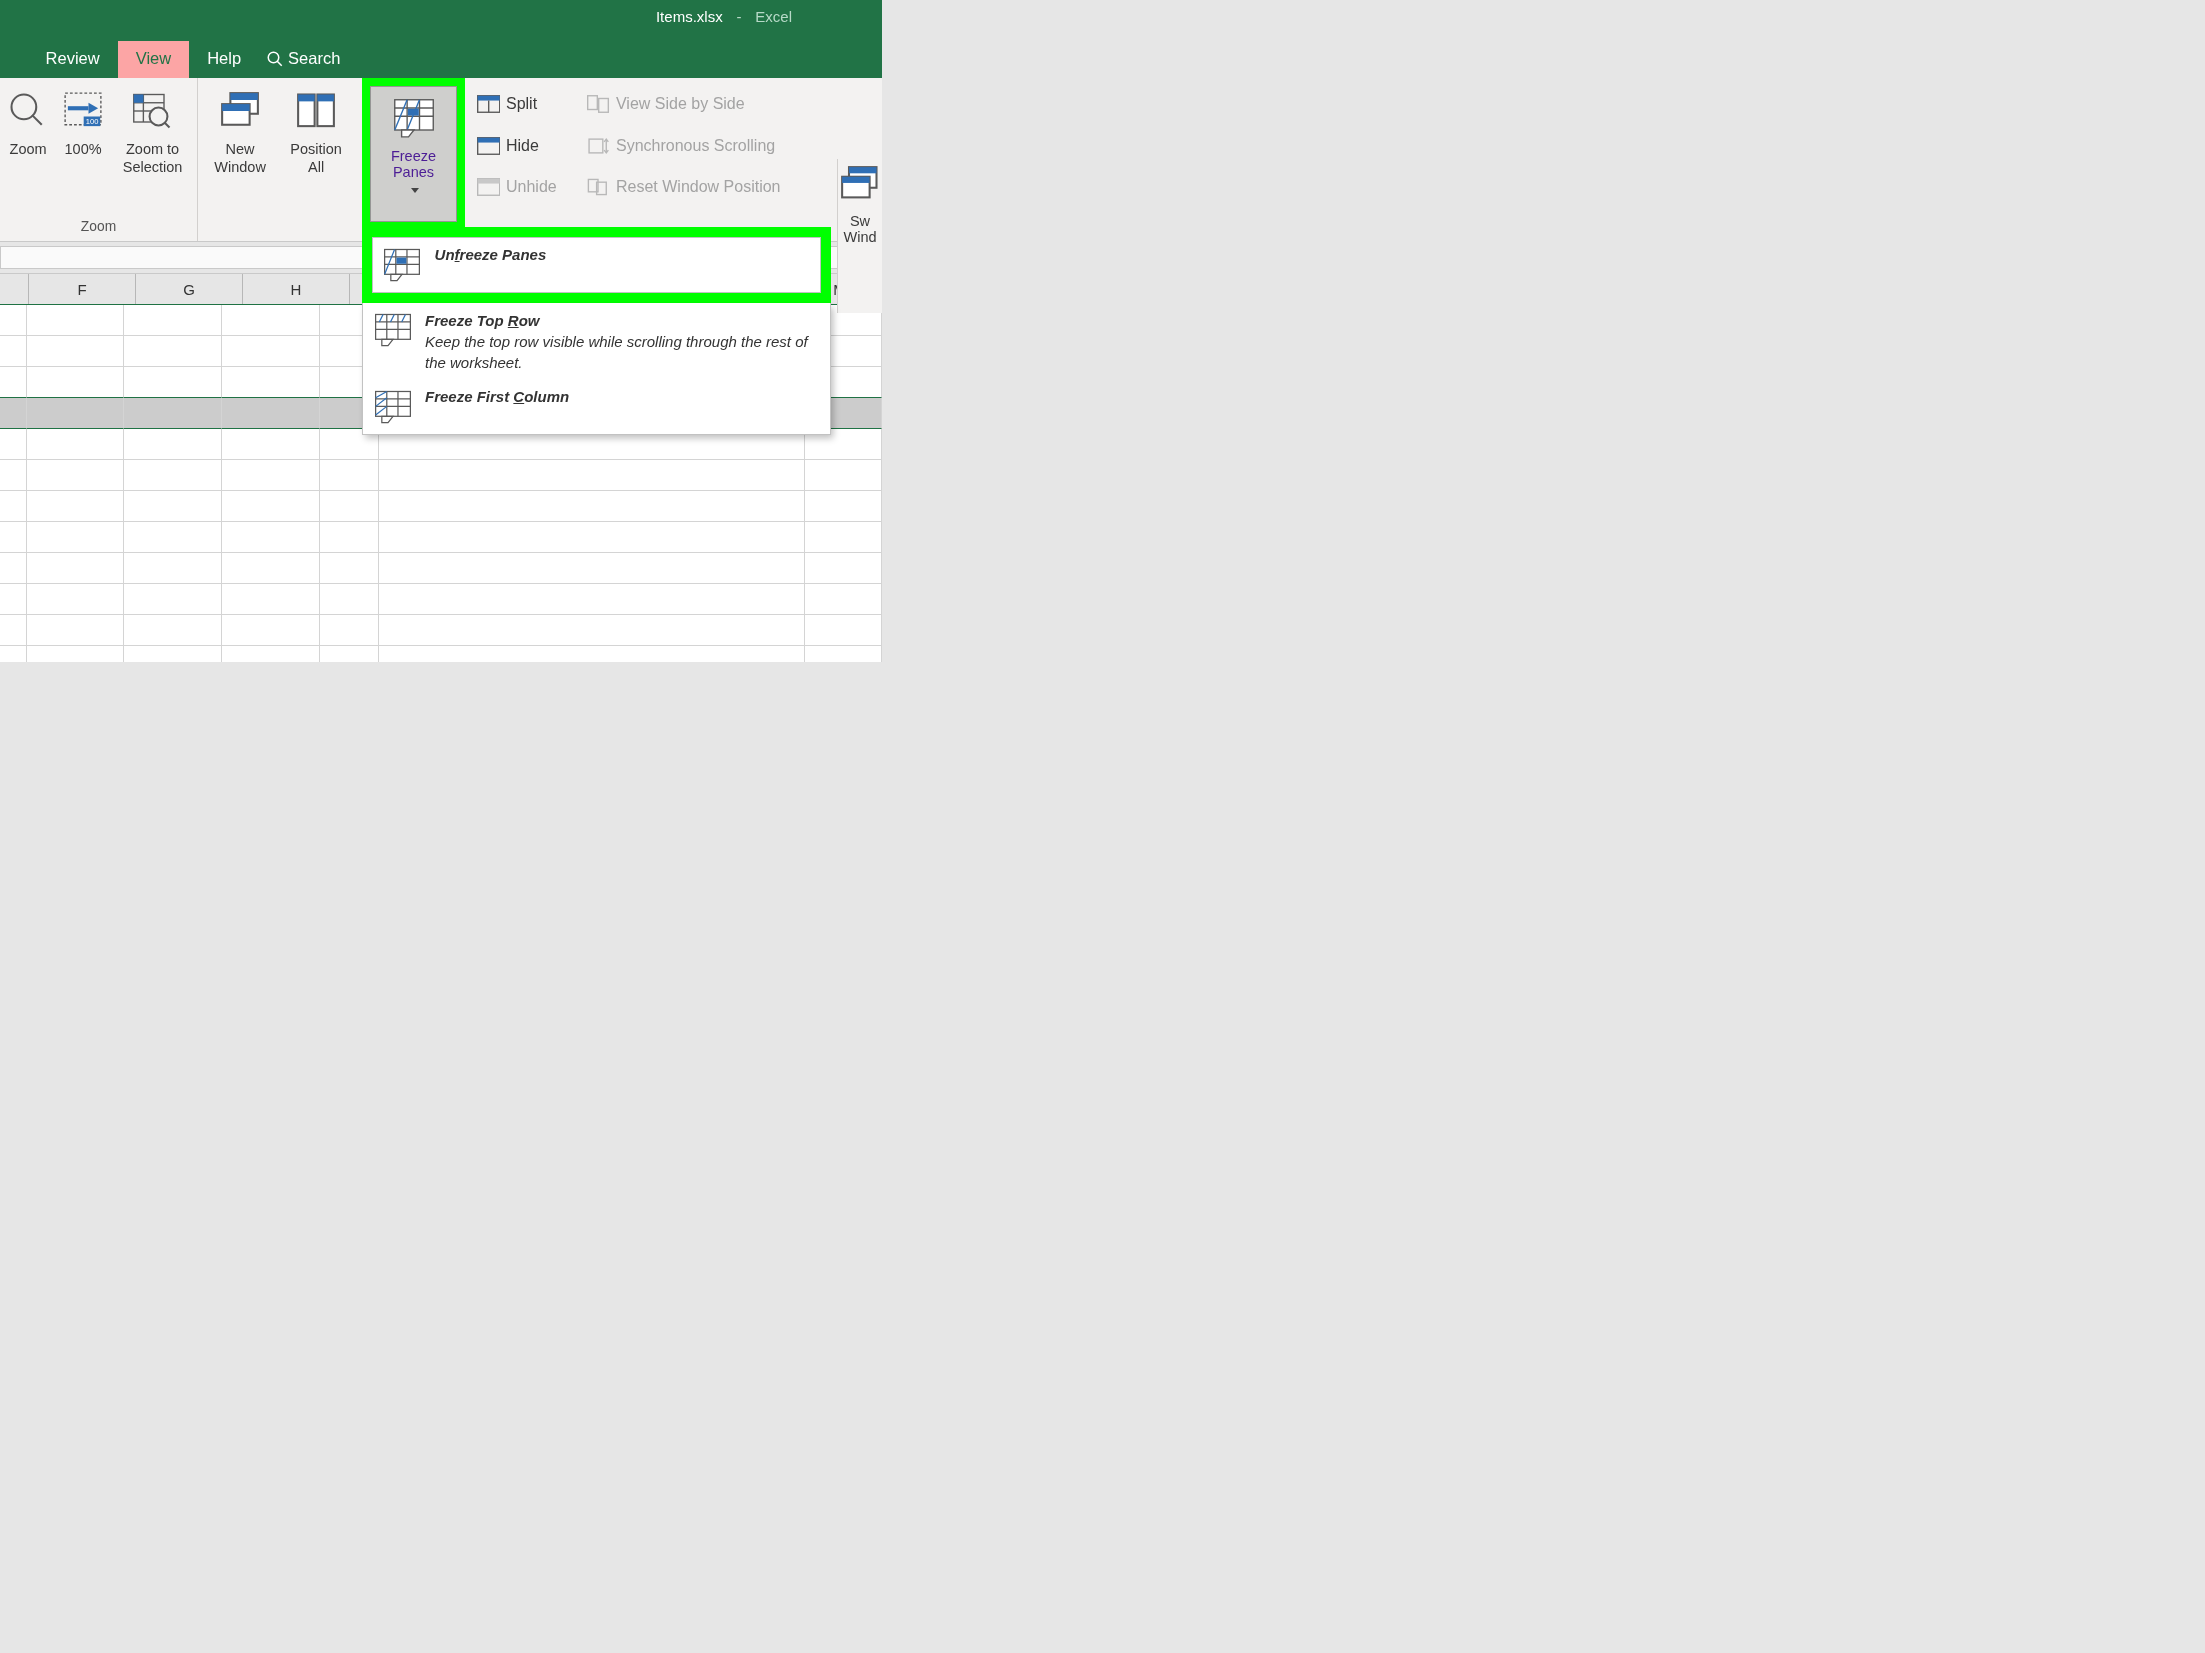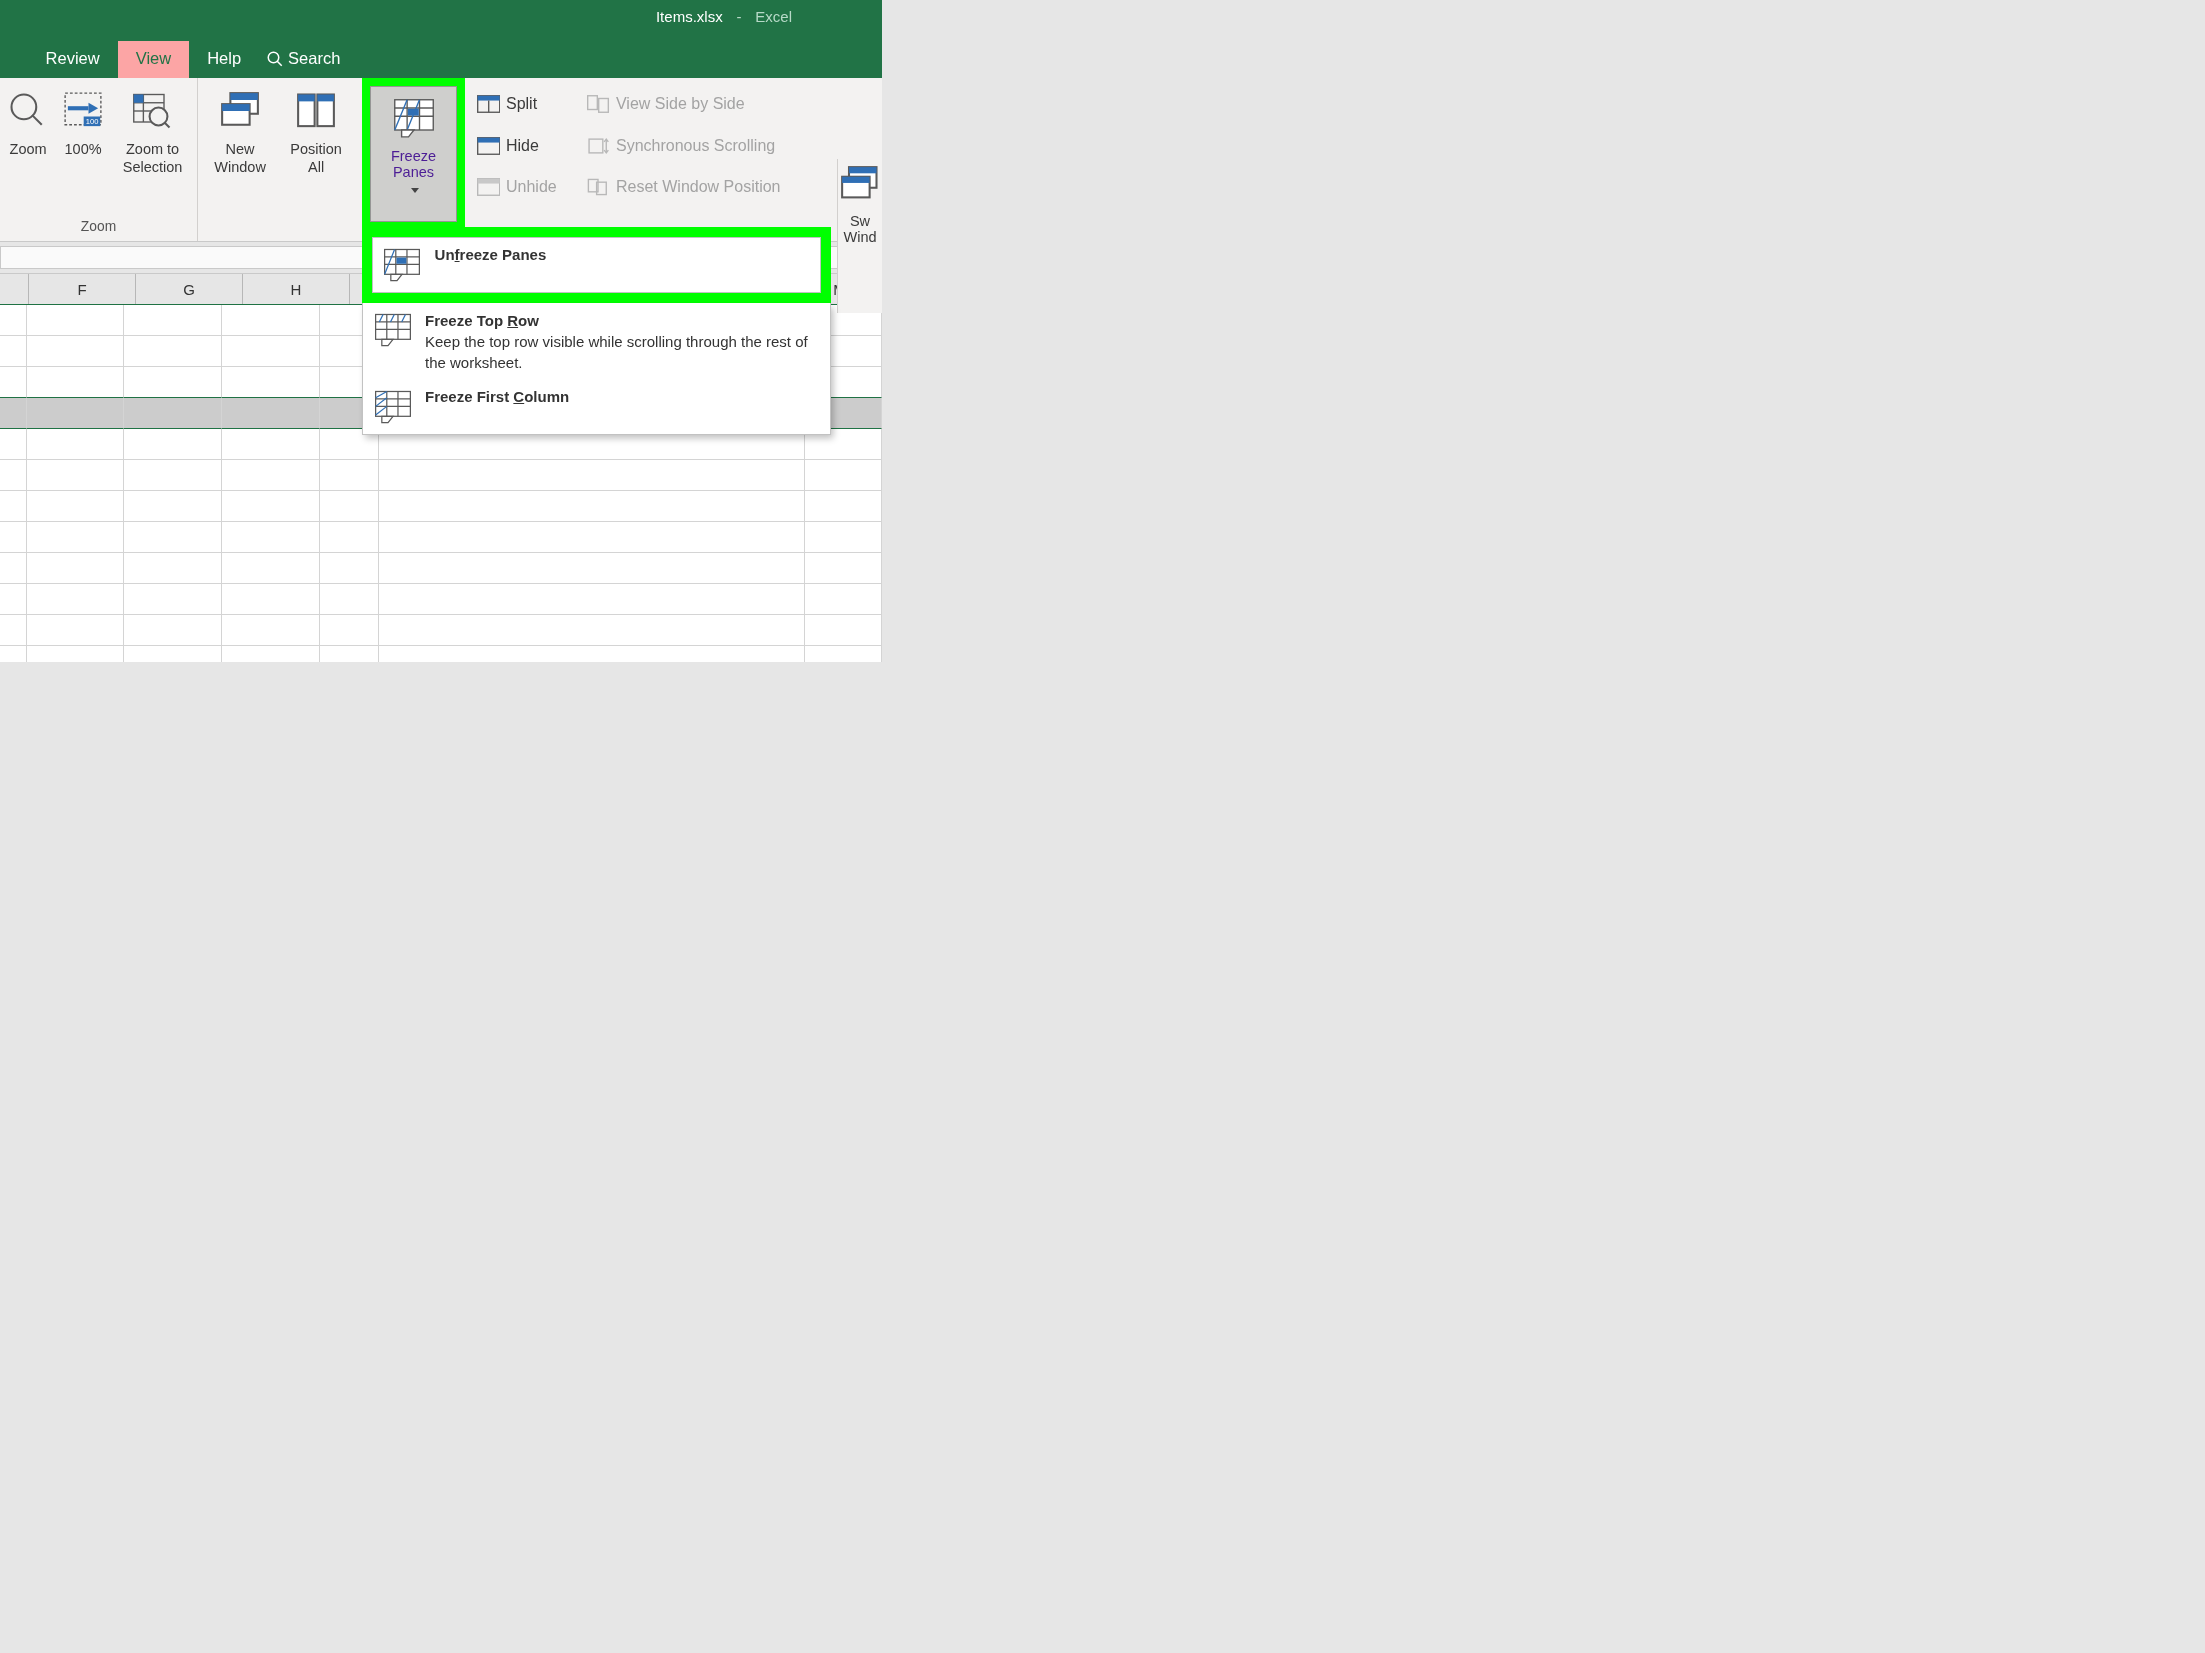--- a/index.html
+++ b/index.html
@@ -168,20 +168,21 @@
   }
   .freeze-btn-inner .icon-holder { height:50px; margin-bottom:4.1px; display:flex; align-items:center; justify-content:center;}
 
   
   .freeze-dropdown-wrap {
     position:absolute;
     left:362px;
     top: 227px;
     width: 469px;
     z-index:5;
+    font-style:italic;
   }
   .freeze-item-highlight {
     background:#00ff00;
     padding:9.6px;
   }
   .freeze-menu-item {
     background:#ffffff;
     display:flex;
     padding:6.9px 9.6px 6.9px 9.6px;
     gap:12.4px;

